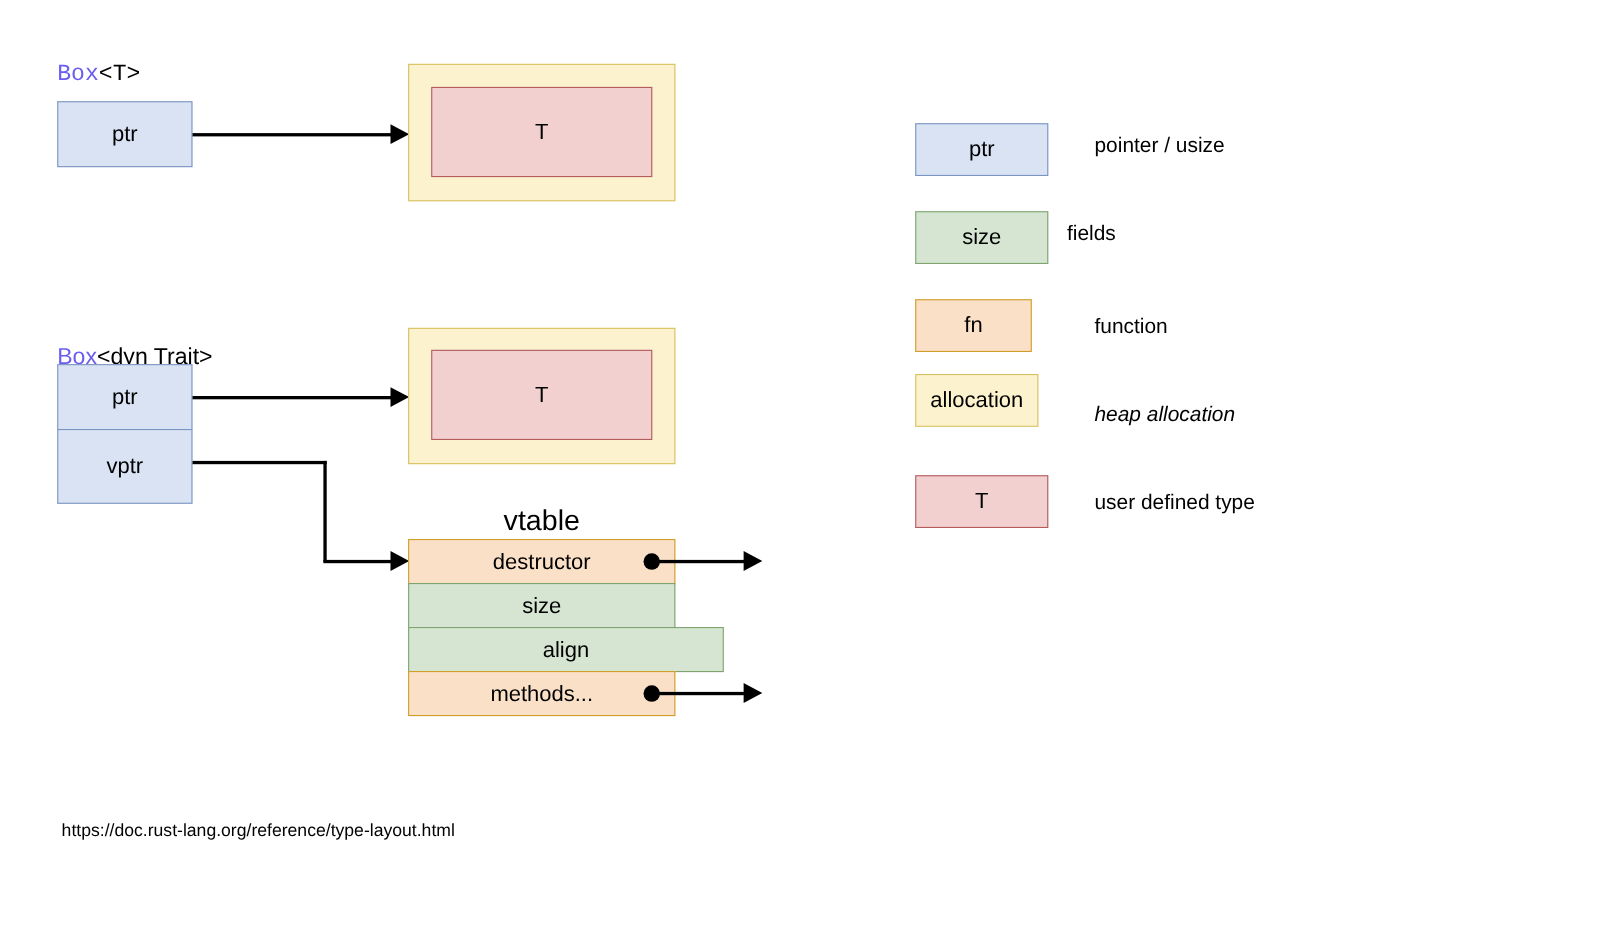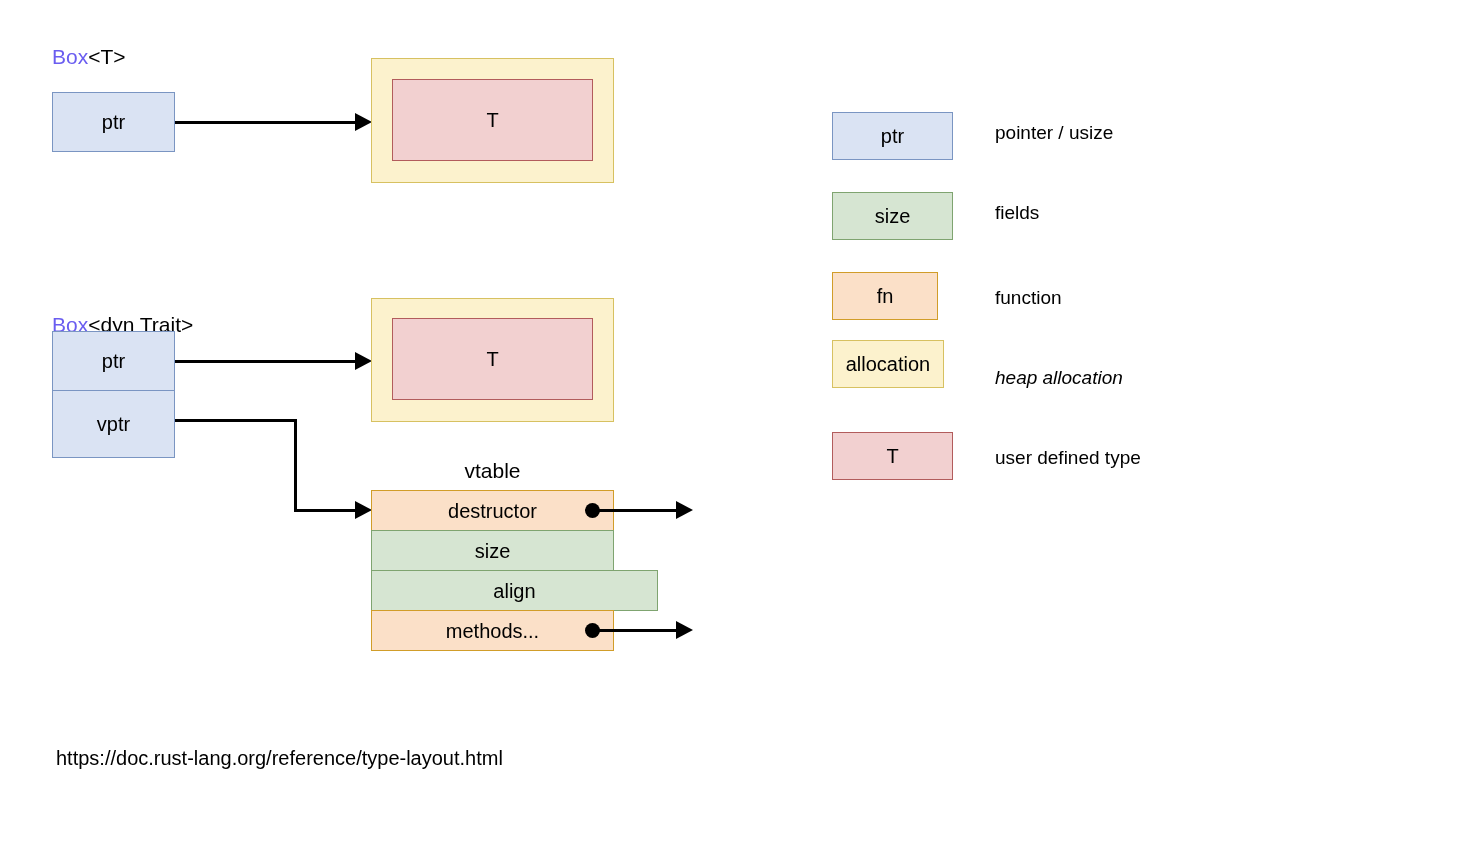--- a/index.html
+++ b/index.html
@@ -61,38 +61,38 @@
     position: absolute;
     font-size: 21px;
     line-height: 1;
     white-space: nowrap;
   }
   .kw-box { color: #6a5df0; }
   .kw-rest { color: #000000; }
 
   .caption {
     position: absolute;
-    font-size: 21px;
+    font-size: 26px;
     line-height: 1;
     text-align: center;
     white-space: nowrap;
     color: #000;
   }
 
   .legend-text {
     position: absolute;
     font-size: 19px;
     line-height: 1;
     white-space: nowrap;
     color: #000;
   }
 
   .footer-url {
     position: absolute;
-    font-size: 20px;
+    font-size: 16px;
     line-height: 1;
     white-space: nowrap;
     color: #000;
   }
 
   
   .line-h {
     position: absolute;
     height: 0;
     border-top: 3px solid #000;
@@ -116,21 +116,21 @@
     height: 15px;
     border-radius: 50%;
     background: #000;
   }
 </style>
 </head>
 <body>
 
 <div id="canvas">
 
-  <div class="type-label" style="left:52px; top:46px;">
+  <div class="type-label" style="left:52px; top:58px;font-family:Liberation Mono, monospace;">
     <span class="kw-box">Box</span><span class="kw-rest">&lt;T&gt;</span>
   </div>
 
   <div class="cell cell-ptr" style="left:52px; top:92px; width:123px; height:60px;">
     <span>ptr</span>
   </div>
 
   <div class="line-h" style="left:175px; top:121px; width:182px;"></div>
   <div class="arrowhead" style="left:355px; top:113px;"></div>
 
@@ -188,21 +188,21 @@
   <div class="arrowhead" style="left:676px; top:621px;"></div>
 
   <div class="cell cell-ptr" style="left:832px; top:112px; width:121px; height:48px;">
     <span>ptr</span>
   </div>
   <div class="legend-text" style="left:995px; top:123px;">pointer / usize</div>
 
   <div class="cell cell-field" style="left:832px; top:192px; width:121px; height:48px;">
     <span>size</span>
   </div>
-  <div class="legend-text" style="left:995px; top:203px;">fields</div>
+  <div class="legend-text" style="left:970px; top:203px;">fields</div>
 
   <div class="cell cell-fn" style="left:832px; top:272px; width:106px; height:48px;">
     <span>fn</span>
   </div>
   <div class="legend-text" style="left:995px; top:288px;">function</div>
 
   <div class="cell cell-alloc" style="left:832px; top:340px; width:112px; height:48px;justify-content:center;">
     <span>allocation</span>
   </div>
   <div class="legend-text" style="left:995px; top:368px;font-style:italic;">heap allocation</div>

